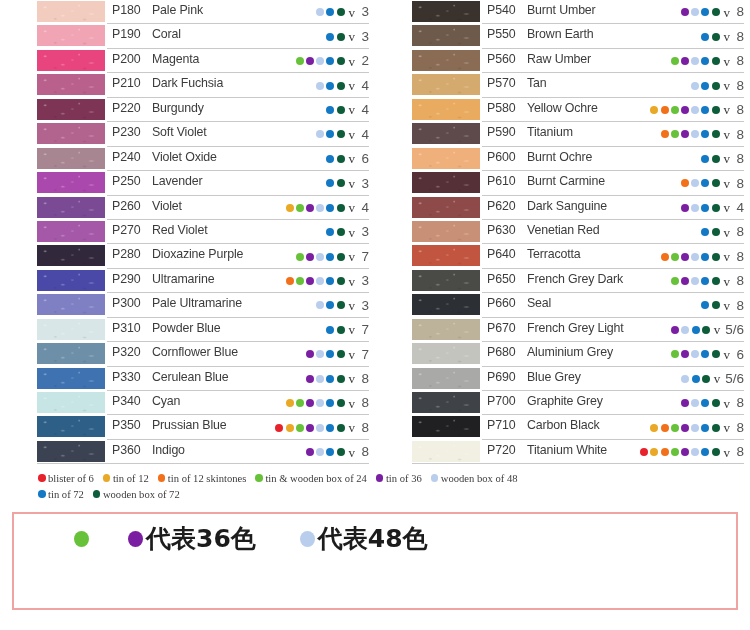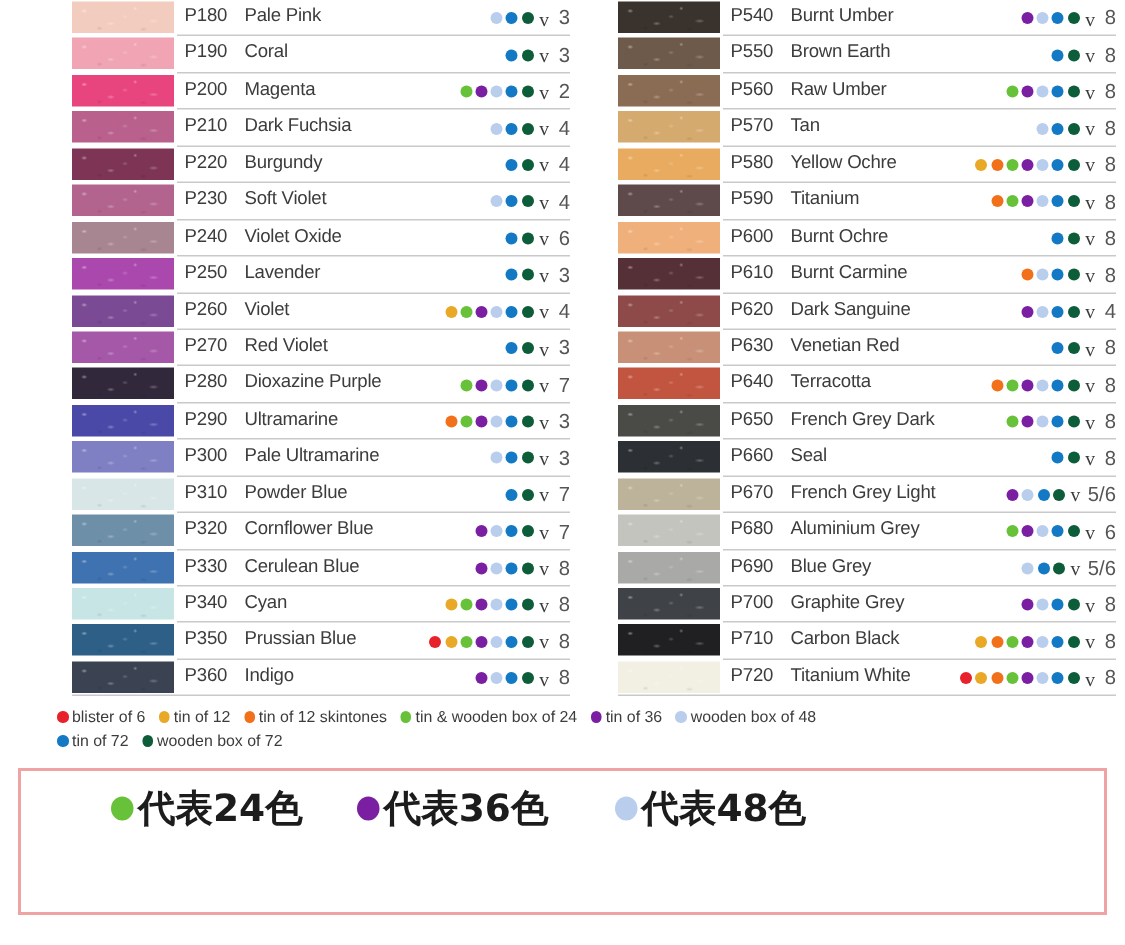--- a/index.html
+++ b/index.html
@@ -20,21 +20,21 @@
     position: relative;
     width: 750px;
     height: 466px;
   }
   .column {
     position: absolute;
     top: 0;
     width: 375px;
     height: 466px;
   }
-  .column.left  { left: 11px; }
+  .column.left  { left: 0; }
   .column.right { left: 375px; }
 
   .swatch-row {
     position: relative;
     height: 24.45px;
     box-sizing: border-box;
   }
   .swatch-row .rule {
     position: absolute;
     left: 107px;
@@ -124,20 +124,21 @@
     min-width: 9px;
     text-align: right;
     white-space: nowrap;
   }
 
   
   #legend {
     position: relative;
     margin: 4px 0 4px 38px;
     width: 700px;
+    font-family: Liberation Serif, serif;
   }
   .legend-line {
     display: flex;
     align-items: center;
     flex-wrap: nowrap;
     height: 16px;
   }
   .legend-item {
     display: flex;
     align-items: center;
@@ -863,21 +864,20 @@
         <span>wooden box of 72</span>
       </span>
     </div>
 </div>
 
 <div id="note-box" style="border-color: rgb(240, 163, 163);">
   <div class="note-line" id="note-row-1">
       <span class="note-gap-a"></span>
       <span class="note-item">
         <span class="bigdot" style="background: rgb(103, 194, 58);"></span>
-        <span>代表24色</span>
       </span>
       <span class="note-gap-b"></span>
       <span class="note-item">
         <span class="bigdot" style="background: rgb(123, 31, 162);"></span>
         <span>代表36色</span>
       </span>
       <span class="note-gap-c"></span>
       <span class="note-item">
         <span class="bigdot" style="background: rgb(185, 205, 236);"></span>
         <span>代表48色</span>

